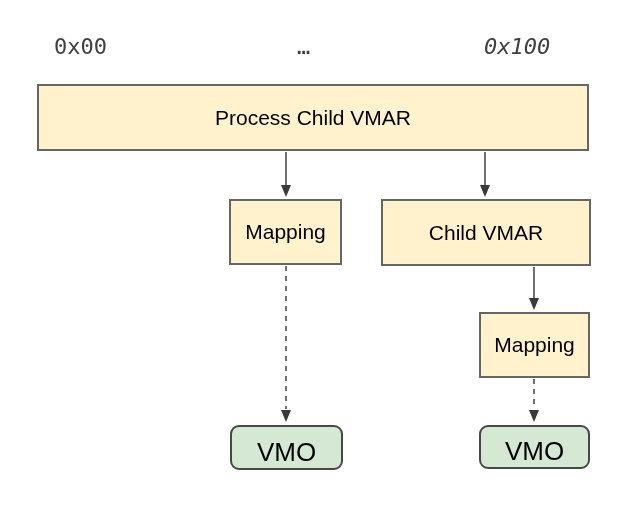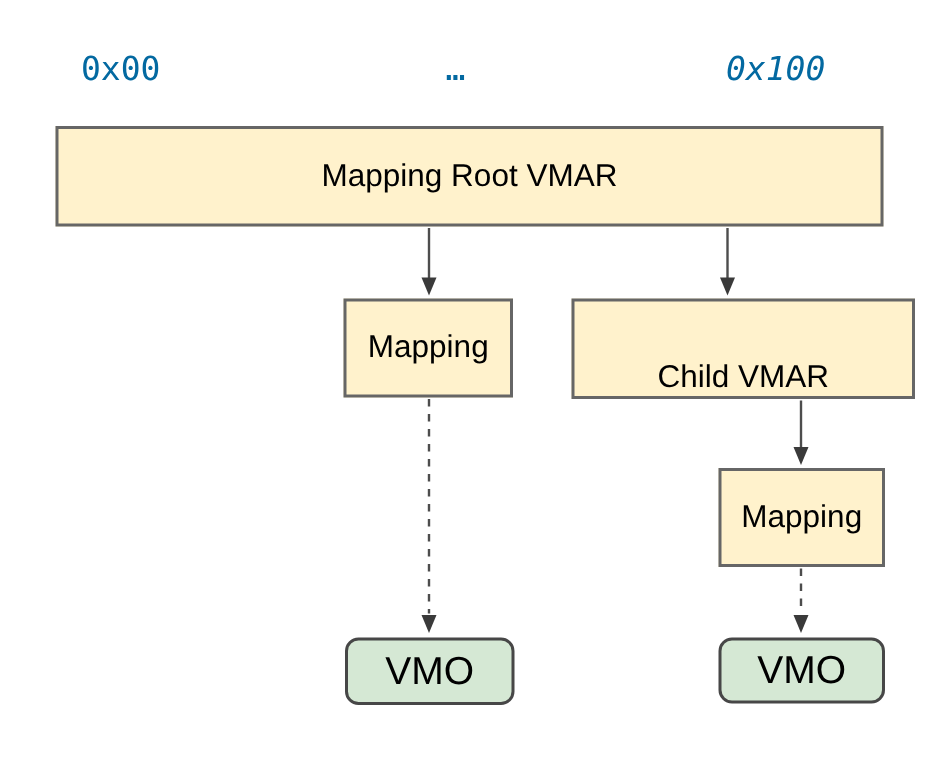--- a/index.html
+++ b/index.html
@@ -8,21 +8,21 @@
     width: 620px;
     height: 510px;
     background: #ffffff;
     font-family: "Liberation Sans", sans-serif;
     overflow: hidden;
   }
   .addr {
     position: absolute;
     font-family: "DejaVu Sans Mono", monospace;
     font-size: 22px;
-    color: #0369a1;
+    color: #404040;
     white-space: nowrap;
   }
   .addr-start  { left: 54px;  top: 34px; }
   .addr-middle { left: 297px; top: 34px; }
   .addr-end    { left: 484px; top: 34px; font-style: italic; }
   .node {
     position: absolute;
     box-sizing: border-box;
     display: flex;
     align-items: center;
@@ -34,24 +34,25 @@
   }
   .vmar, .mapping {
     background: #fff2cc;
     border: 2px solid #666666;
   }
   .vmo {
     background: #d5e8d4;
     border: 2px solid #474747;
     border-radius: 9px;
     font-size: 26px;
+    align-items: flex-end;
   }
   .node-process-root { left: 37px;  top: 84px;  width: 552px; height: 67px; }
   .node-mapping-left { left: 229px; top: 199px; width: 113px; height: 66px; }
-  .node-child-vmar   { left: 381px; top: 199px; width: 229px; height: 67px; align-items: flex-end; }
+  .node-child-vmar   { left: 381px; top: 199px; width: 210px; height: 67px; }
   .node-mapping-right{ left: 479px; top: 312px; width: 111px; height: 66px; }
   .node-vmo-left     { left: 230px; top: 425px; width: 113px; height: 45px; }
   .node-vmo-right    { left: 479px; top: 425px; width: 111px; height: 44px; }
   svg.edges {
     position: absolute;
     left: 0; top: 0;
     width: 620px; height: 510px;
     pointer-events: none;
   }
   .edge-line   { stroke: #4d4d4d; stroke-width: 1.6; fill: none; }
@@ -84,21 +85,21 @@
       <line class="edge-line edge-dashed" x1="286" y1="266" x2="286" y2="409"></line>
       <polygon class="edge-head" points="286,422 281,410 291,410"></polygon>
     </g>
     <g>
       <line class="edge-line edge-dashed" x1="534" y1="379" x2="534" y2="409"></line>
       <polygon class="edge-head" points="534,422 529,410 539,410"></polygon>
     </g>
   </svg>
 
   <div class="node vmar node-process-root">
-    <span>Mapping Root VMAR</span>
+    <span>Process Child VMAR</span>
   </div>
 
   <div class="node mapping node-mapping-left">
     <span>Mapping</span>
   </div>
 
   <div class="node vmar node-child-vmar">
     <span>Child VMAR</span>
   </div>
 

